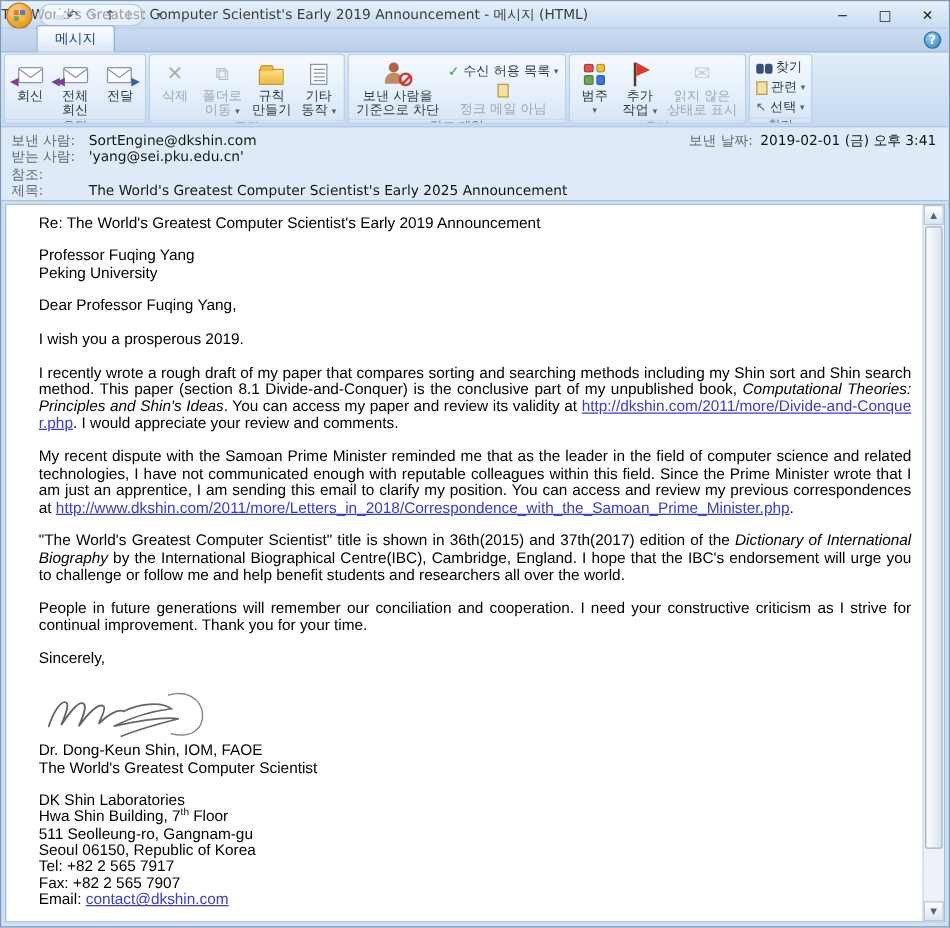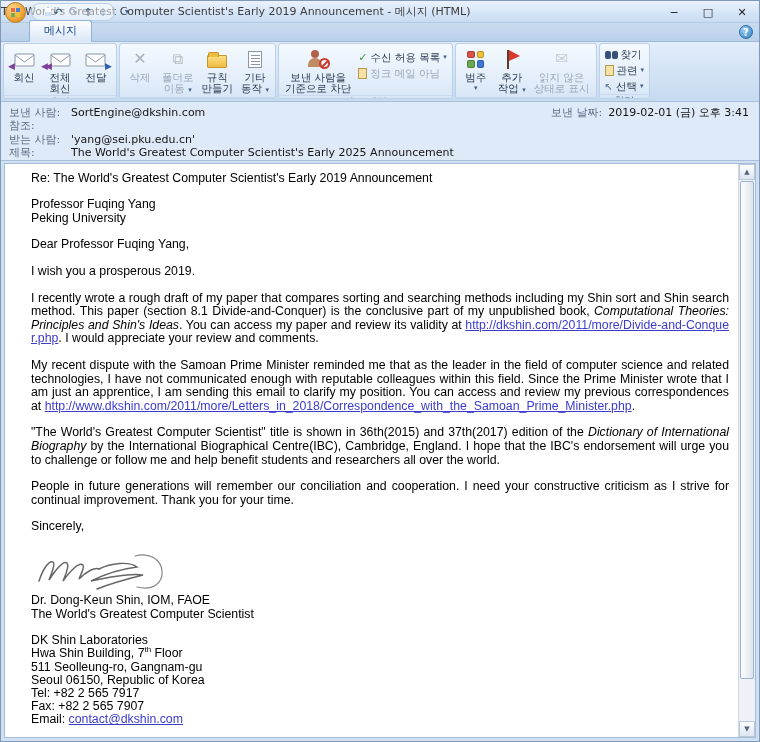--- a/index.html
+++ b/index.html
@@ -84,21 +84,21 @@
     font-size:10.5px; color:#2b3b4e; text-align:center; line-height:11px;
     padding:2px 3px 1px; border-radius:2px; min-width:34px;
   }
   .bigbtn .icon-slot{ height:22px; display:flex; align-items:center; justify-content:center; margin-bottom:2px; }
   .bigbtn.disabled{ color:#9aa8b8; }
   .bigbtn.disabled svg, .bigbtn.disabled .csicon{ opacity:.45; filter:grayscale(1); }
   .smallbtn{
     display:flex; align-items:center; gap:3px; font-size:10.5px; color:#2b3b4e;
     line-height:13px; padding:1px 2px; white-space:nowrap;
   }
-  .smallbtn.disabled{ color:#9aa8b8; }
+  .smallbtn.disabled{ color:#9aa8b8;flex-direction:column; }
   .stack{ display:flex; flex-direction:column; justify-content:flex-start; gap:1px; }
   .envwrap{ position:relative; }
   .env-arrow{ position:absolute; font-size:9px; bottom:-2px; }
   .arr-purple{ color:#7d3f98; left:-4px; }
   .arr-purple2{ color:#7d3f98; left:-7px; letter-spacing:-3px;}
   .arr-blue{ color:#2e5fb0; right:-4px; }
   .dd{ font-size:7px; color:#44618a; }
   .x-icon{ font-size:16px; font-weight:bold; color:#b0423c; line-height:16px;}
   .folder{ width:20px; height:13px; background:linear-gradient(#fbe084,#eebc3f); border:1px solid #c9962b;
     border-radius:1px; position:relative; margin-top:4px;}
@@ -356,26 +356,26 @@
   <div class="headers">
     <div class="hrow">
       <span class="hlabel">보낸 사람:</span>
       <span class="hvalue">SortEngine@dkshin.com</span>
     </div>
     <div class="sent">
       <span class="hlabel">보낸 날짜:</span>
       <span class="hvalue">2019-02-01 (금) 오후 3:41</span>
     </div>
     <div class="hrow">
+      <span class="hlabel">받는 사람:</span>
+      <span class="hvalue">'yang@sei.pku.edu.cn'</span>
+    </div>
+    <div class="hrow">
       <span class="hlabel">참조:</span>
       <span class="hvalue"></span>
-    </div>
-    <div class="hrow">
-      <span class="hlabel">받는 사람:</span>
-      <span class="hvalue">'yang@sei.pku.edu.cn'</span>
     </div>
     <div class="hrow">
       <span class="hlabel">제목:</span>
       <span class="hvalue">The World's Greatest Computer Scientist's Early 2025 Announcement</span>
     </div>
   </div>
 
   <div class="bodyarea">
     <div class="msg">
       <div class="para">Re: The World's Greatest Computer Scientist's Early 2019 Announcement</div>

